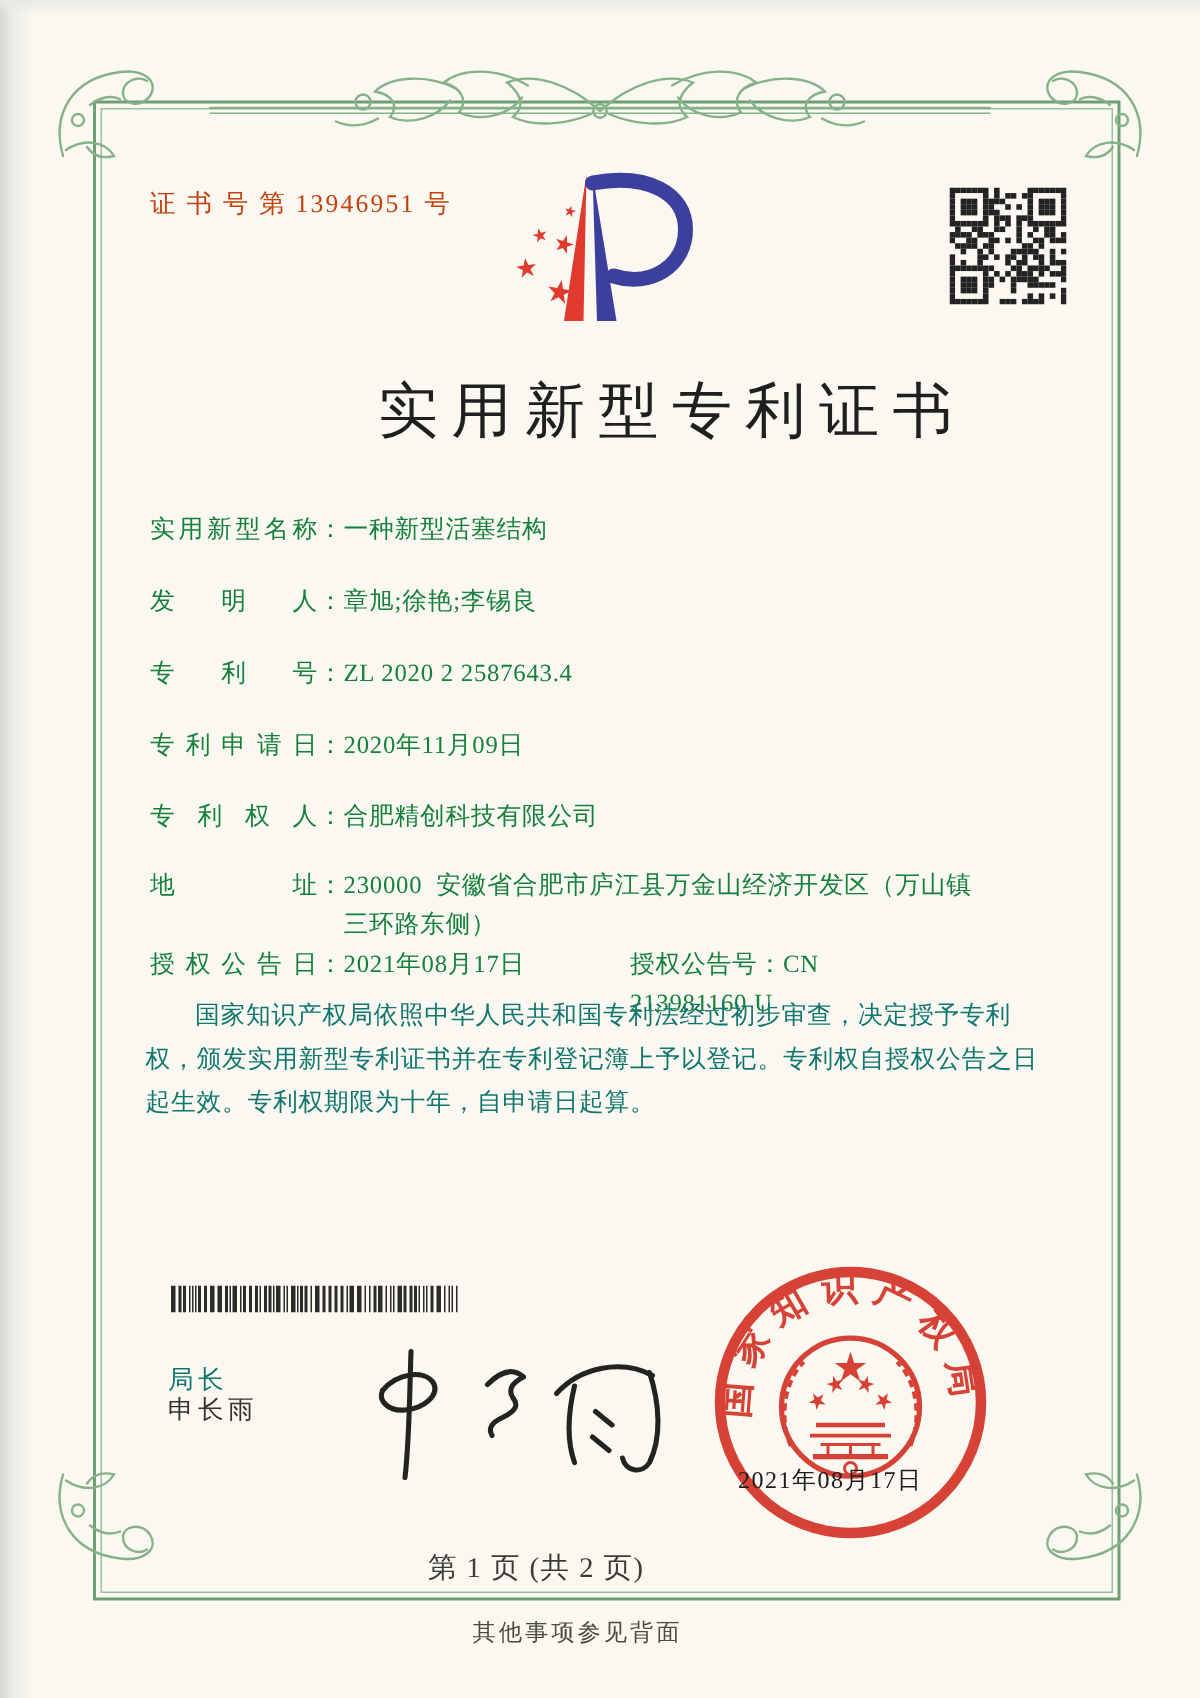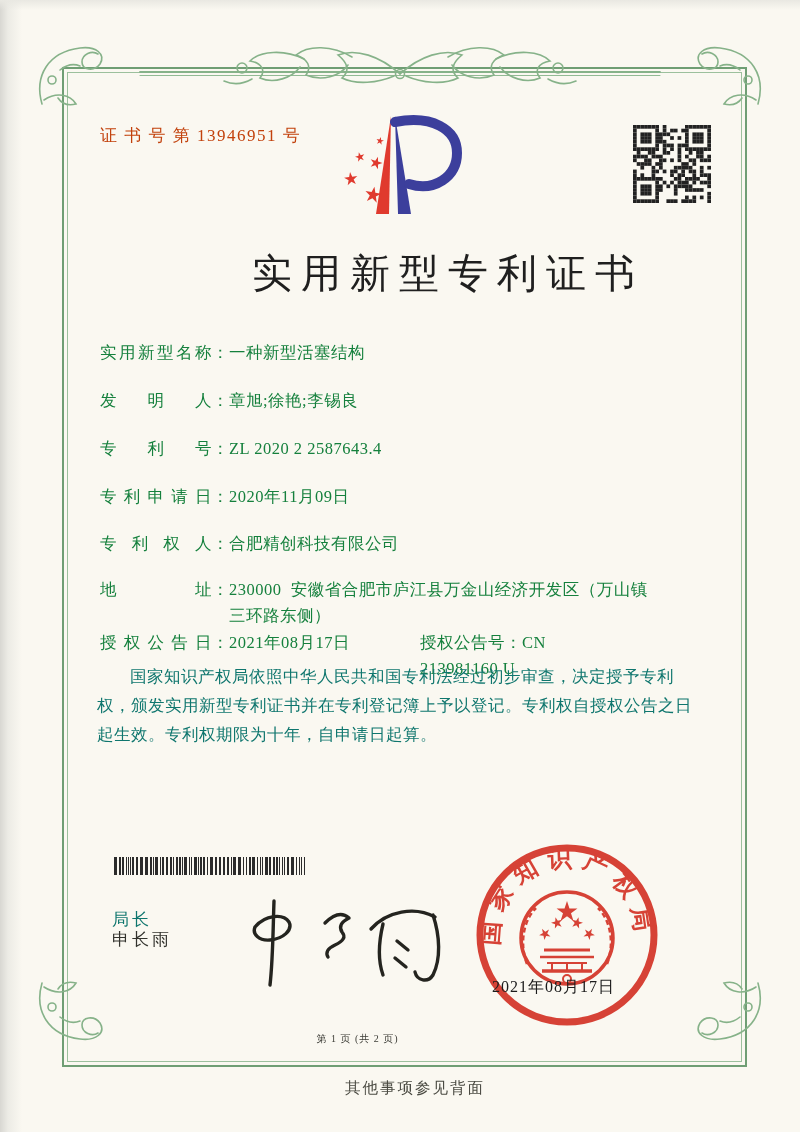--- a/index.html
+++ b/index.html
@@ -25,23 +25,23 @@
   .grant-right{position:absolute;left:320px;top:0;white-space:nowrap;}
   .bodytext{position:absolute;left:97px;top:662px;width:606px;color:#0f766e;}
   .bodytext p{margin:0 0 7px 0;font-size:16.5px;line-height:29px;text-indent:33px;letter-spacing:.5px;}
   .barcode-box{position:absolute;left:114px;top:857px;width:196px;height:18px;}
   .sig-title{position:absolute;left:112px;top:908px;font-size:17px;color:#0f766e;letter-spacing:3px;}
   .sig-name{position:absolute;left:112px;top:896px;font-size:17px;color:#33332e;letter-spacing:3px;margin-top:32px;}
   .signature{position:absolute;left:225px;top:893px;}
   .seal{position:absolute;left:472px;top:842px;opacity:.95;}
   .seal-date{position:absolute;left:492px;top:977px;font-size:16px;color:#1c1c1c;letter-spacing:1px;}
   .footer-page{position:absolute;left:0;top:1032px;width:715px;text-align:center;
-    font-size:10px;color:#3c3c36;letter-spacing:1px;}
+    font-size:19px;color:#3c3c36;letter-spacing:1px;}
   .back-note{position:absolute;left:0;top:1078px;width:770px;text-align:center;
-    font-size:15.5px;color:#4a4a42;letter-spacing:2px;margin-left:30px;}
+    font-size:15.5px;color:#4a4a42;letter-spacing:2px;}
   .logo{position:absolute;left:340px;top:113px;}
   .qr{position:absolute;left:633px;top:125px;}
   .orn{position:absolute;pointer-events:none;}
   svg{display:block;}
 </style>
 </head>
 <body>
 
 <div>
 

